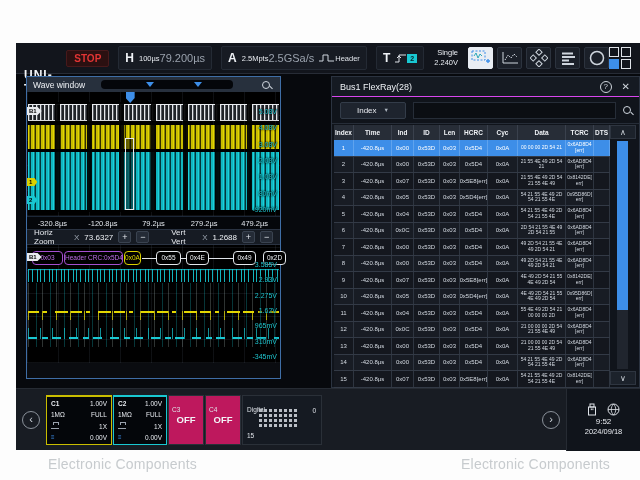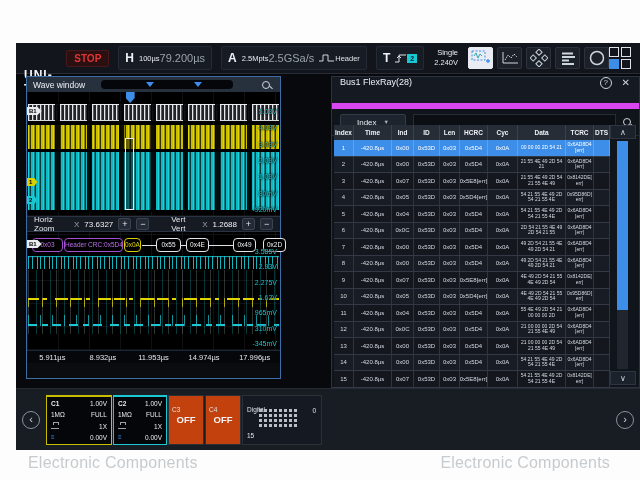--- a/index.html
+++ b/index.html
@@ -1,20 +1,20 @@
 <!DOCTYPE html>
 <html><head>
 <meta charset="utf-8">
 <style>
   * { box-sizing: border-box; margin: 0; padding: 0; }
   html,body { width: 640px; height: 480px; overflow: hidden; }
   body { font-family: "Liberation Sans", sans-serif; background: #fbfbfb; position: relative; }
 
   .page { position:absolute; inset:0; background:#fdfdfd; }
-  .wm { position:absolute; bottom:8px; font-size:16px; color:#c7cbce; letter-spacing:.2px; }
+  .wm { position:absolute; bottom:8px; font-size:14px; color:#c7cbce; letter-spacing:.2px;margin-left:20px; }
   .wm-left { left:28px; }
   .wm-right { right:30px; }
   .wm-reg { position:absolute; left:228px; top:398px; font-size:15px; color:rgba(120,125,130,.28); }
 
   .screen { position:absolute; left:16px; top:43px; width:624px; height:407px; background:#07090d; }
 
   
   .topbar { position:absolute; top:0; left:0; width:100%; height:31px; background:#12151c; border-bottom:1px solid #272c36; display:flex; align-items:center; }
   .brand { color:#f3f5f7; font-weight:bold; font-size:12px; letter-spacing:1px; margin-left:8px;margin-top:48px; }
   .stop-btn { margin-left:10px; background:#2b1011; border:1px solid #47191b; color:#e23434; font-weight:bold; font-size:10px; padding:2px 7px; border-radius:2px; }
@@ -95,21 +95,21 @@
     background:repeating-linear-gradient(90deg,#e2d600 0 11px, transparent 11px 15px, #e2d600 15px 19px, transparent 19px 27px, #e2d600 27px 40px, transparent 40px 43px); }
   .zw-yellow-drops { position:absolute; top:66px; height:9px; left:1px; right:1px; opacity:.8;
     background:repeating-linear-gradient(90deg, rgba(226,214,0,.9) 0 1px, transparent 1px 14px); }
   .zw-cyan { position:absolute; top:92px; height:2px; left:1px; right:1px;
     background:repeating-linear-gradient(90deg,#19c8d2 0 9px, transparent 9px 14px, #19c8d2 14px 20px, transparent 20px 24px, #19c8d2 24px 33px, transparent 33px 41px); }
   .zw-cyan-ups { position:absolute; top:83px; height:11px; left:1px; right:1px; opacity:.8;
     background:repeating-linear-gradient(90deg, rgba(25,200,210,.9) 0 1px, transparent 1px 12px); }
 
   
   .bus-panel { position:absolute; left:315px; top:33px; width:309px; height:312px; background:#10141b; border:1px solid #2b3340; }
-  .bus-title { height:32px; display:flex; align-items:flex-start; background:#151a22; border-bottom:6px solid #d946ef; }
+  .bus-title { height:20px; display:flex; align-items:center; background:#151a22; border-bottom:1px solid #d946ef; }
   .bus-title-text { color:#eef1f5; font-size:9px; margin-left:8px; }
   .help-circ { margin-left:auto; width:12px; height:12px; border:1px solid #cfd5dc; border-radius:50%; color:#cfd5dc; font-size:8px; line-height:10px; text-align:center; }
   .close-x { color:#cfd5dc; font-size:10px; margin:0 9px 0 10px; }
   .bus-search { height:27px; display:flex; align-items:center; gap:7px; padding:0 8px; border-bottom:1px solid #262d38; }
   .index-select { width:66px; height:17px; background:#1e242e; border:1px solid #333c49; border-radius:2px; display:flex; align-items:center; justify-content:center; gap:7px; color:#e8ebf0; font-size:8px; }
   .index-select .caret { font-size:5.5px; color:#aeb6c0; }
   .search-box { flex:1; height:17px; background:#0b0e13; border:1px solid #262d38; }
 
   .bus-table { position:absolute; top:48px; left:2px; width:276px; bottom:2px; }
   .trow { display:grid; grid-template-columns:20px 38px 22px 26px 20px 28px 30px 48px 28px 16px; }
@@ -131,21 +131,21 @@
   .bottombar { position:absolute; left:0; bottom:0; width:100%; height:62px; background:#181c23; border-top:1px solid #262b33; display:flex; align-items:center; }
   .nav-circle { min-width:18px; height:18px; border:1px solid #8a919a; border-radius:50%; color:#cfd5dc; display:flex; align-items:center; justify-content:center; font-size:11px; line-height:1; margin:0 6px; }
   .ch-tile { width:66px; height:50px; background:#04060a; border:1px solid #3a414d; margin-right:1px; padding:3px 4px 2px; display:flex; flex-direction:column; justify-content:space-between; }
   .ch-tile.c1 { border-color:#c9bd00; border-top-width:2px; }
   .ch-tile.c2 { width:54px; border-color:#19c8d2; border-top-width:2px; }
   .ch-row { display:flex; justify-content:space-between; align-items:center; color:#e8ebf0; font-size:6.5px; line-height:7px; }
   .ch-name { font-weight:bold; }
   .probe-ico { width:8px; height:5px; border-bottom:1px solid #9aa2ad; position:relative; }
   .probe-ico::after { content:""; position:absolute; left:2px; top:-2px; width:4px; height:2px; border:1px solid #9aa2ad; border-bottom:none; }
   .gnd-ico { color:#3d8ee8; font-size:6px; letter-spacing:0; }
-  .off-tile { width:36px; height:50px; background:#c2410c; border:1px solid #2a3038; margin-right:1px; padding:2px 3px; position:relative; }
+  .off-tile { width:36px; height:50px; background:#be185d; border:1px solid #2a3038; margin-right:1px; padding:2px 3px; position:relative; }
   .off-name { color:#dfe3e9; font-size:6.5px; }
   .off-state { position:absolute; left:0; right:0; top:18px; text-align:center; color:#f2f4f7; font-weight:bold; font-size:9.5px; }
   .digital-tile { width:80px; height:50px; background:#151a22; border:1px solid #2a3038; position:relative; padding:2px 4px; }
   .dg-label { color:#dfe3e9; font-size:6.5px; }
   .dg-grid { position:absolute; left:16px; top:13px; display:grid; grid-template-columns:repeat(8,4px); grid-auto-rows:4px; gap:1px; }
   .dg-grid span { background:#b9bec5; width:3px; height:3px; }
   .dg-zero { position:absolute; right:5px; top:11px; color:#dfe3e9; font-size:6.5px; }
   .dg-fifteen { position:absolute; left:4px; bottom:5px; color:#dfe3e9; font-size:6.5px; }
   .bb-spacer { flex:1; }
   .clock-tile { width:74px; height:62px; background:#10141b; border-left:1px solid #262b33; display:flex; flex-direction:column; align-items:center; justify-content:center; gap:1px; }
@@ -277,20 +277,27 @@
         <div class="vlabels">
             <span>5.08V</span>
             <span>4.08V</span>
             <span>3.08V</span>
             <span>2.08V</span>
             <span>1.08V</span>
             <span>80mV</span>
             <span>-920mV</span>
           </div>
       </div>
+      <div class="time-axis">
+          <span>-320.8µs</span>
+          <span>-120.8µs</span>
+          <span>79.2µs</span>
+          <span>279.2µs</span>
+          <span>479.2µs</span>
+        </div>
 
       <div class="zoomctrl">
         <span class="zc-label">Horiz Zoom</span>
         <span class="zc-x">X</span>
         <span class="zc-val">73.6327</span>
         <span class="zbtn">+</span>
         <span class="zbtn">−</span>
         <span class="zc-gap"></span>
         <span class="zc-label">Vert Vert</span>
         <span class="zc-x">X</span>
@@ -320,27 +327,20 @@
         <div class="vlabels">
             <span>3.585V</span>
             <span>2.93V</span>
             <span>2.275V</span>
             <span>1.62V</span>
             <span>965mV</span>
             <span>310mV</span>
             <span>-345mV</span>
           </div>
       </div>
-      <div class="time-axis">
-          <span>5.911µs</span>
-          <span>8.932µs</span>
-          <span>11.953µs</span>
-          <span>14.974µs</span>
-          <span>17.996µs</span>
-        </div>
     </div>
 
     <div class="bus-panel">
       <div class="bus-title">
         <span class="bus-title-text">Bus1 FlexRay(28)</span>
         <span class="help-circ">?</span>
         <span class="close-x">✕</span>
       </div>
       <div class="bus-search">
         <span class="index-select">
@@ -643,16 +643,32 @@
             <span></span>
             <span></span>
           </span>
         <span class="dg-zero">0</span>
         <span class="dg-fifteen">15</span>
       </div>
 
       <div class="bb-spacer"></div>
       <div class="nav-circle">›</div>
 
+      <div class="clock-tile">
+        <div class="clk-icons">
+          <svg width="10" height="13" viewBox="0 0 10 13">
+              <rect x="1.5" y="4" width="7" height="8" fill="none" stroke="#dfe3e9" stroke-width="1"></rect>
+              <rect x="3" y="1" width="4" height="3" fill="none" stroke="#dfe3e9" stroke-width="1"></rect>
+              <rect x="3.8" y="5.5" width="1" height="1.6" fill="#dfe3e9"></rect>
+              <rect x="5.4" y="5.5" width="1" height="1.6" fill="#dfe3e9"></rect>
+            </svg>
+          <svg width="13" height="13" viewBox="0 0 13 13">
+              <circle cx="6.5" cy="6.5" r="5.5" fill="none" stroke="#dfe3e9" stroke-width="1"></circle>
+              <path d="M1 6.5 H12 M6.5 1 C3.5 4,3.5 9,6.5 12 M6.5 1 C9.5 4,9.5 9,6.5 12" fill="none" stroke="#dfe3e9" stroke-width=".8"></path>
+            </svg>
+        </div>
+        <span class="clk-time">9:52</span>
+        <span class="clk-date">2024/09/18</span>
+      </div>
     </div>
 
   </div>
 </div>
 
 </body></html>

